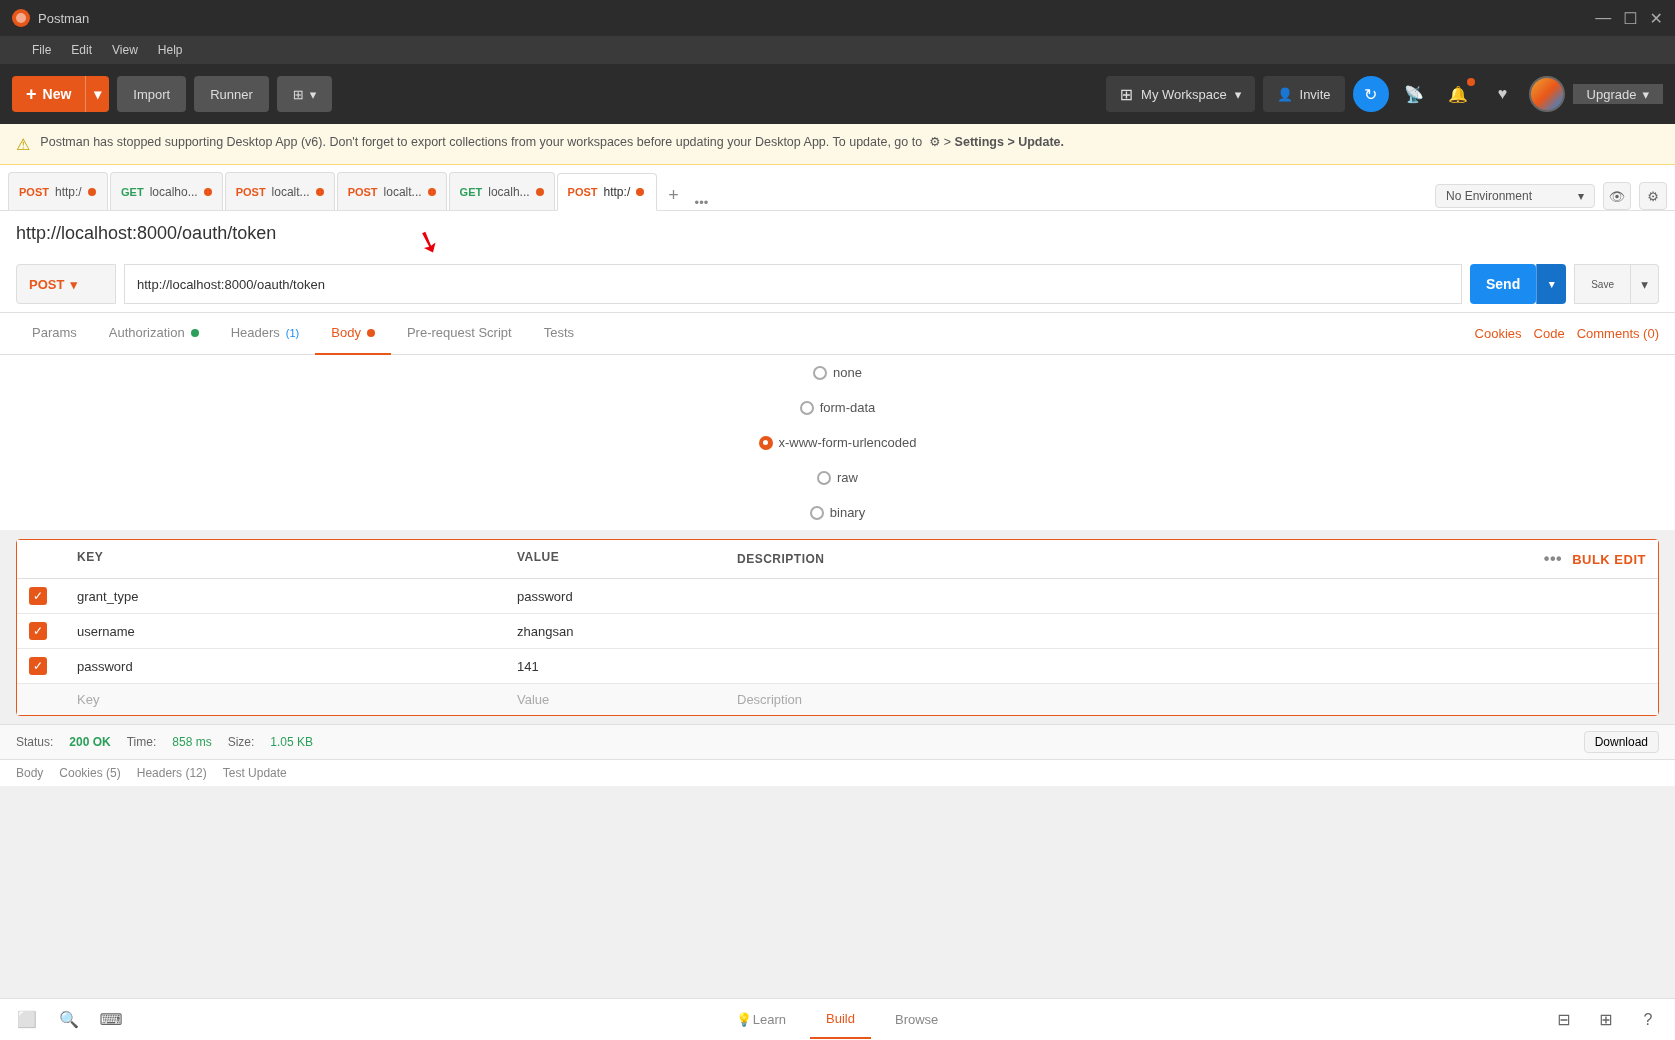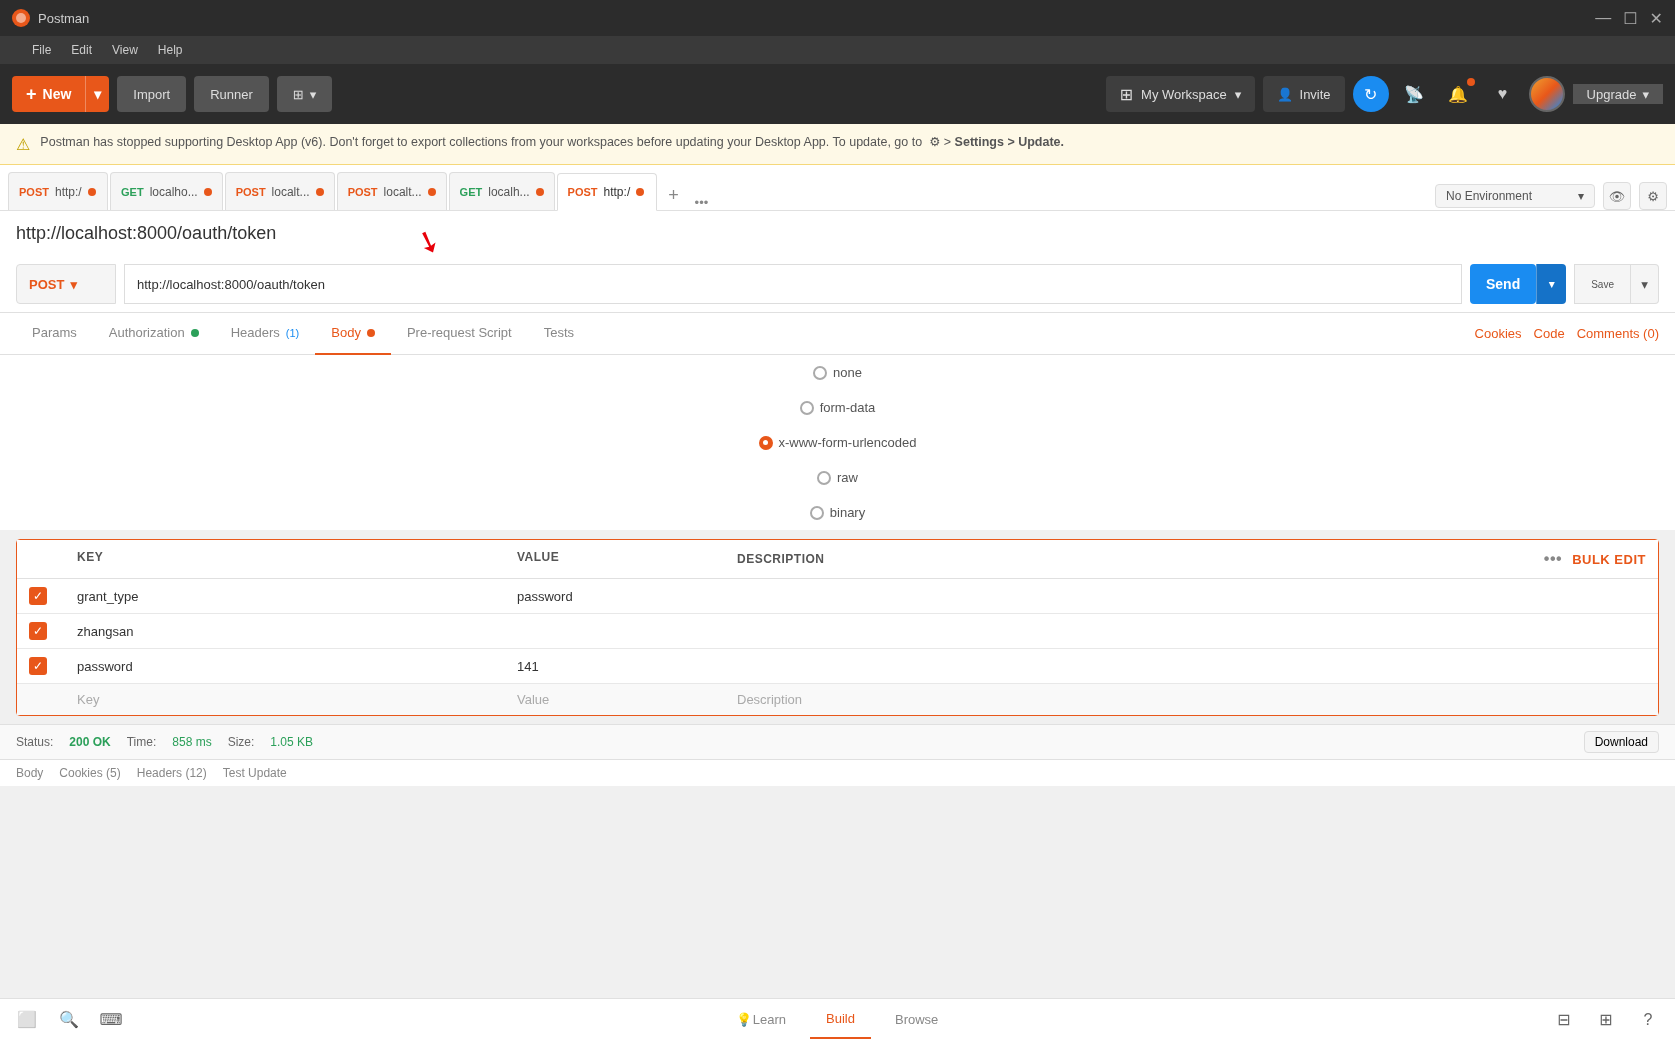--- a/index.html
+++ b/index.html
@@ -339,20 +339,21 @@
     </div>
     <div class="td">grant_type</div>
     <div class="td">password</div>
     <div class="td"></div>
   </div>
 
   <div class="table-row-item">
     <div class="td">
       <div class="checkbox">✓</div>
     </div>
+    <div class="td">username</div>
     <div class="td">zhangsan</div>
     <div class="td"></div>
   </div>
 
   <div class="table-row-item">
     <div class="td">
       <div class="checkbox">✓</div>
     </div>
     <div class="td">password</div>
     <div class="td">141</div>

